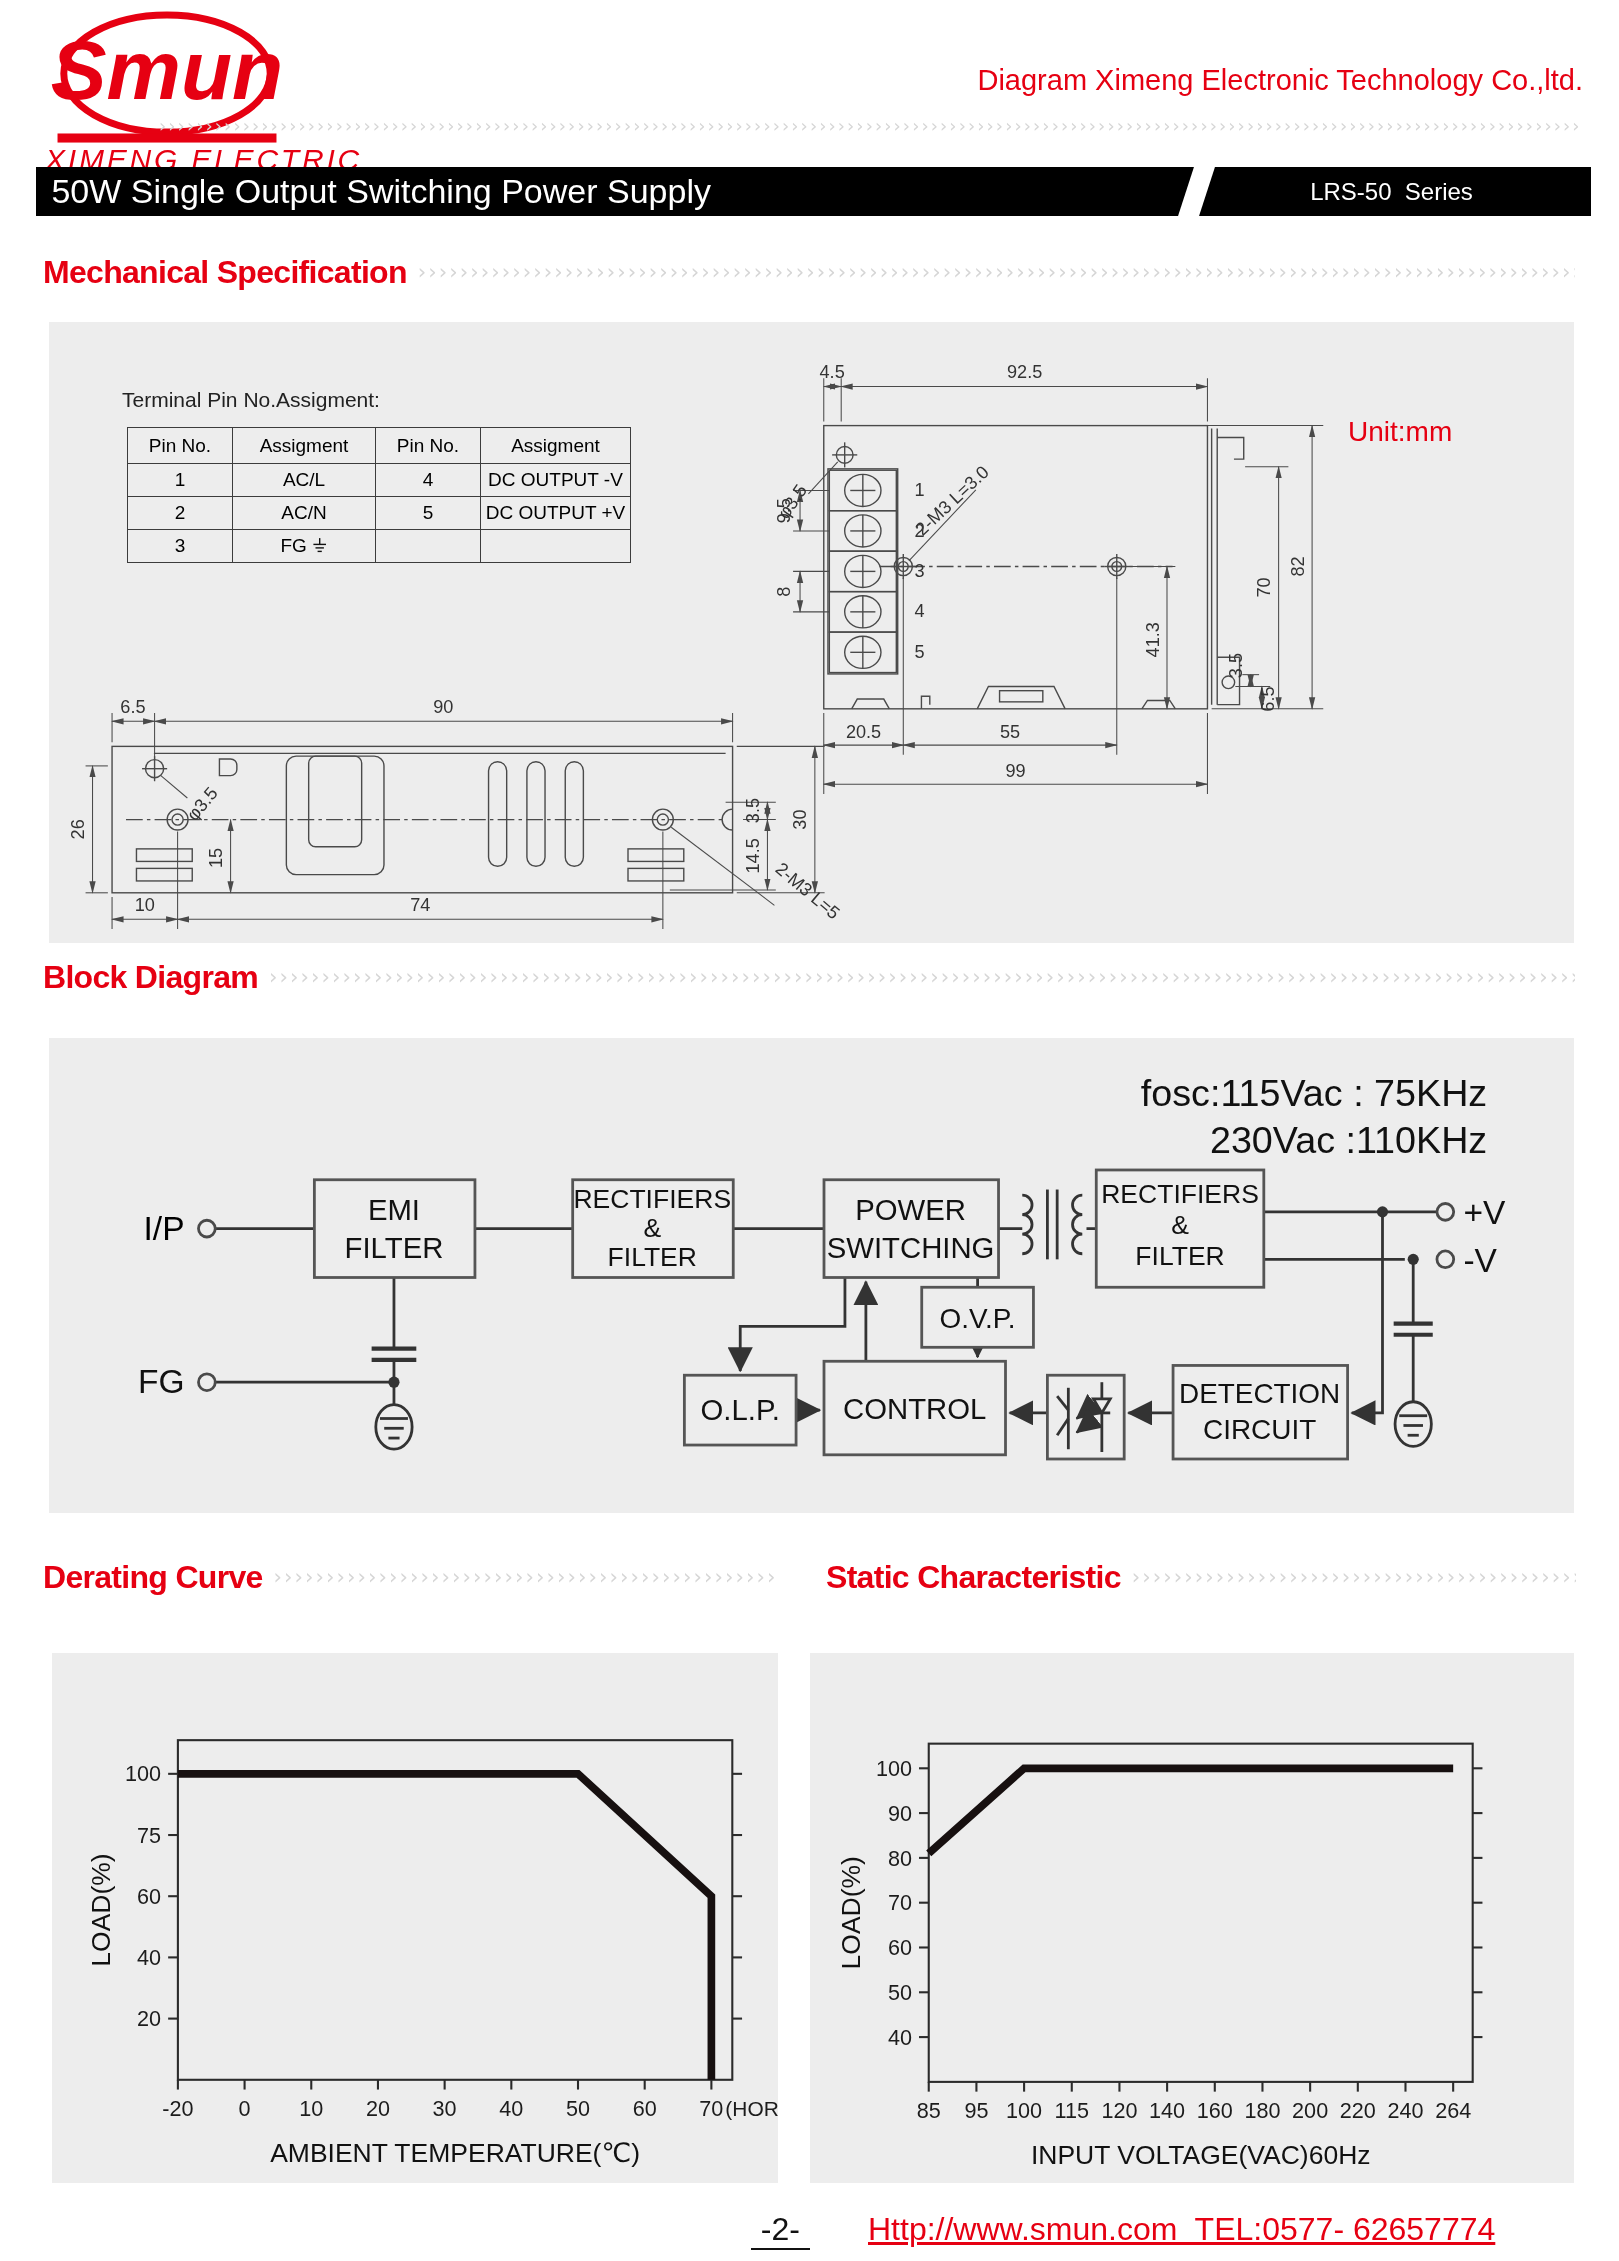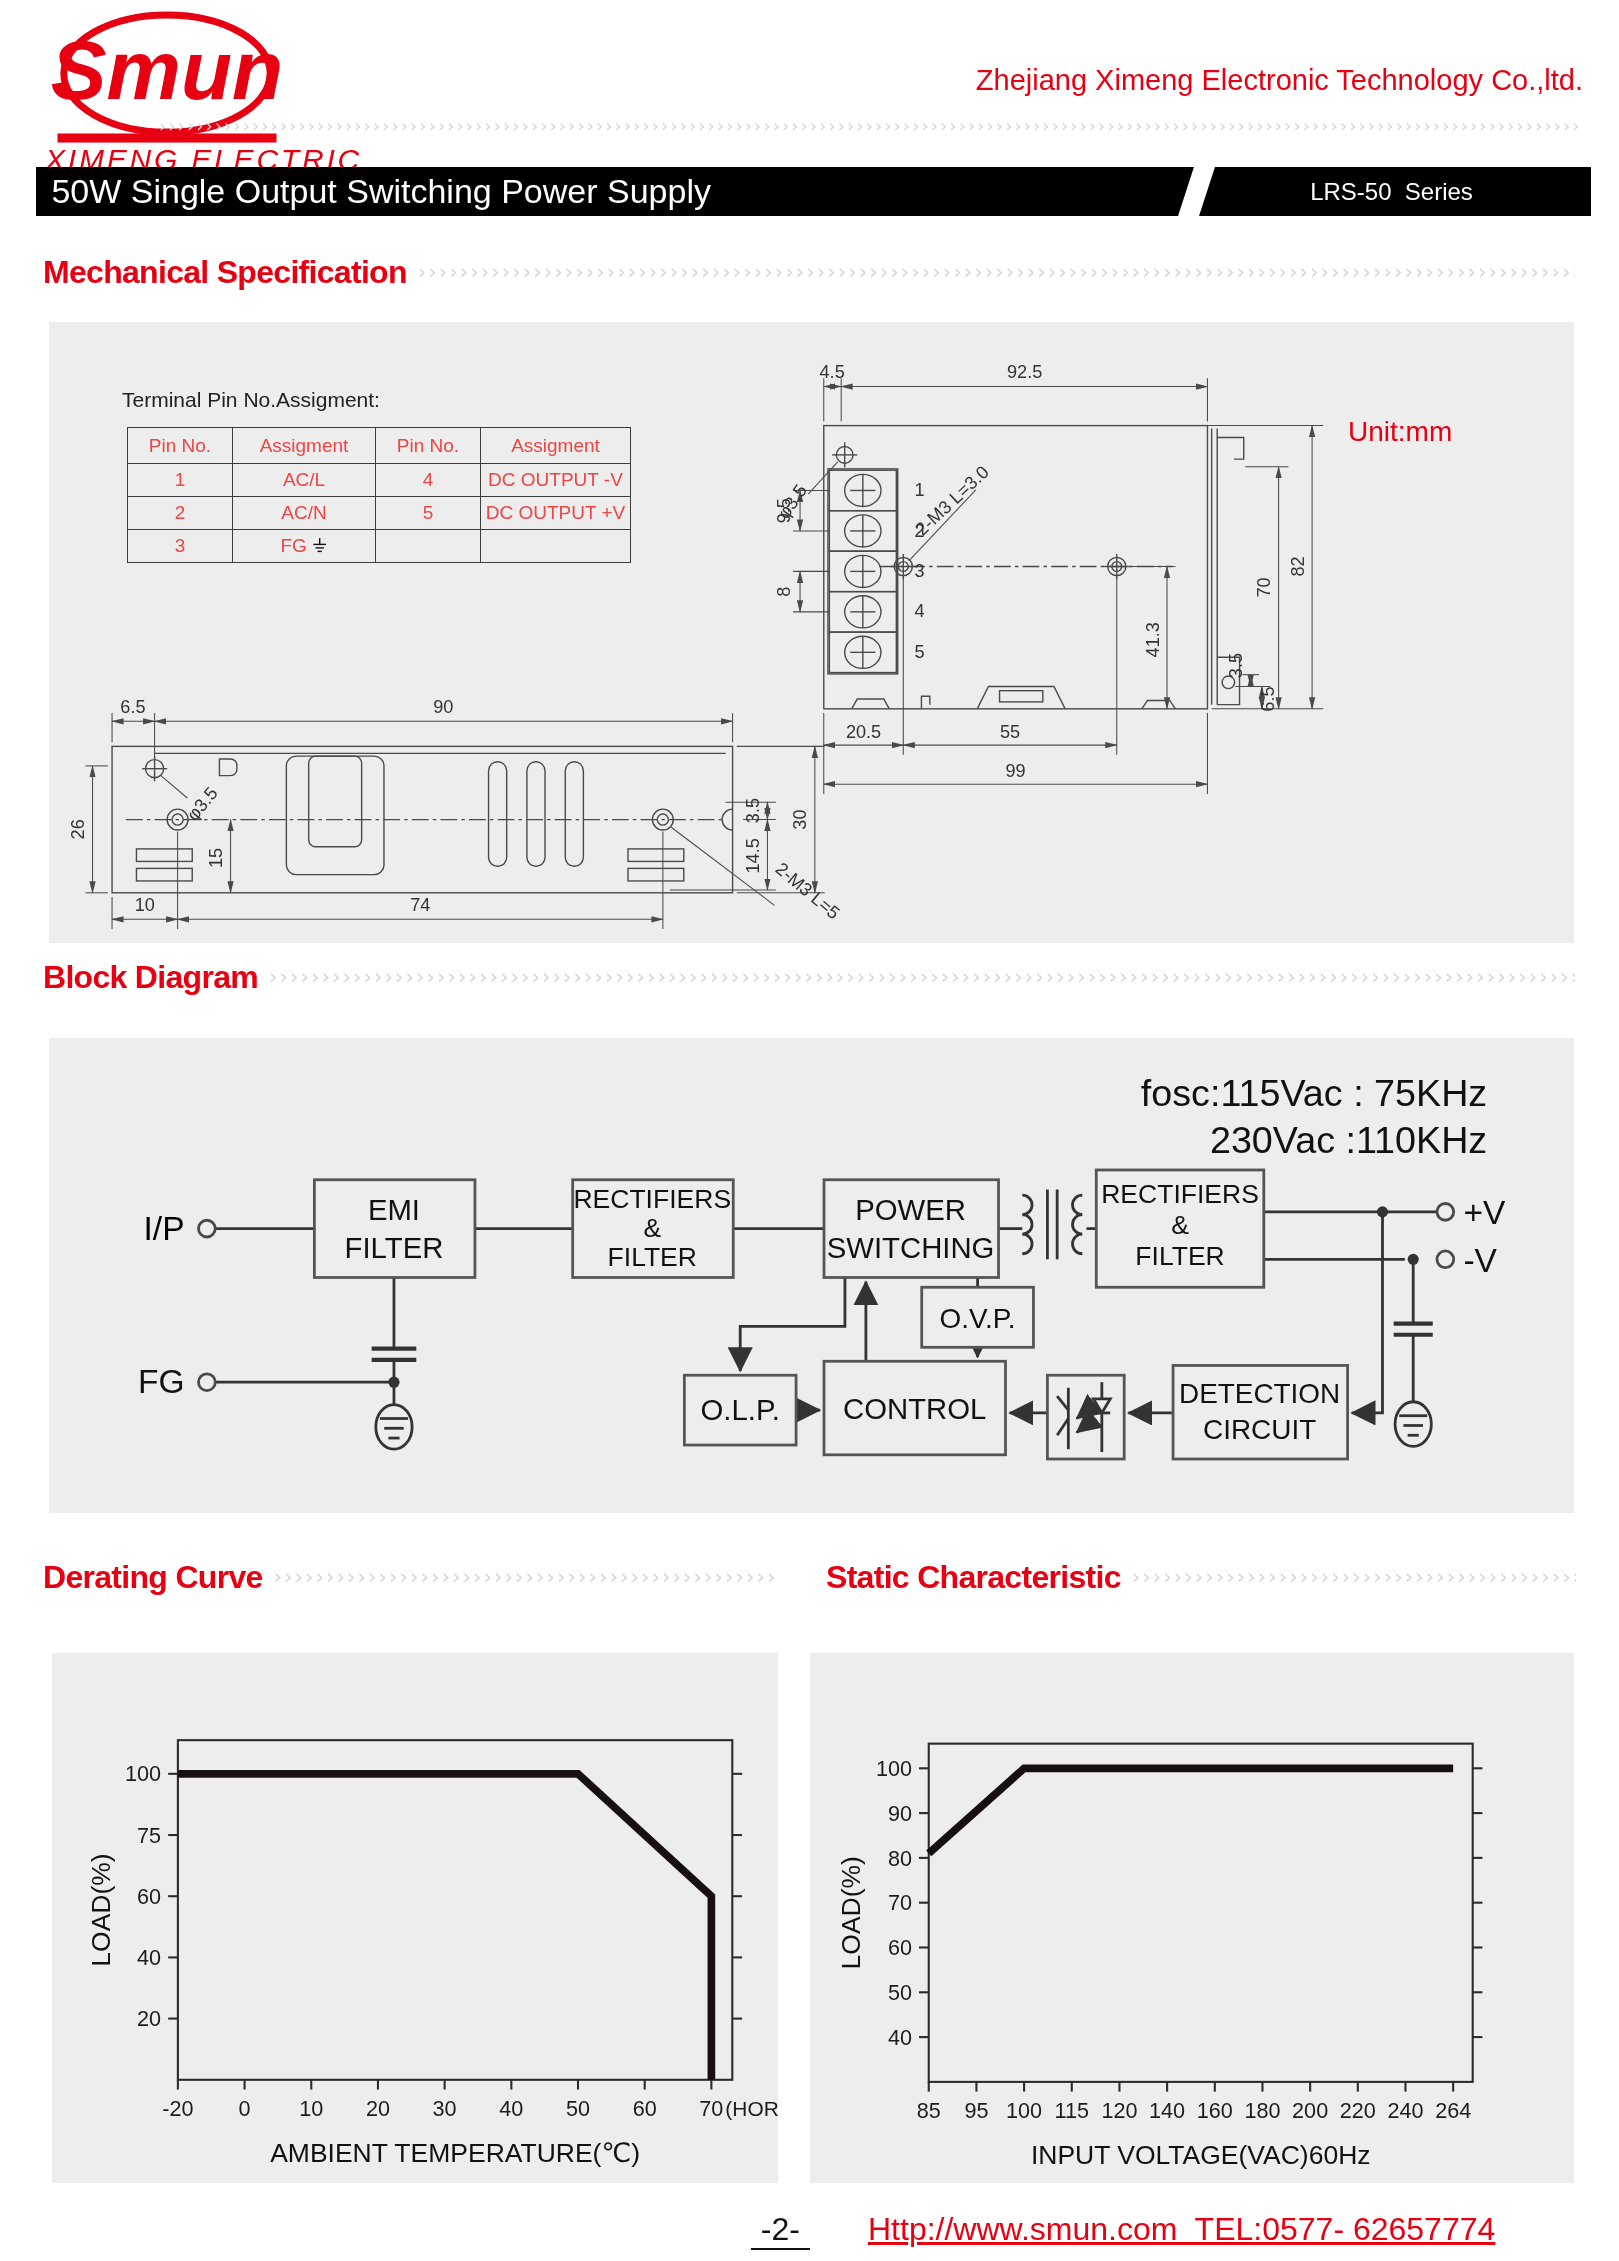--- a/index.html
+++ b/index.html
@@ -16,21 +16,21 @@
   .titlebar .lt{position:absolute;left:15.4px;top:0;height:49px;line-height:49px;color:#fff;font-size:34px;letter-spacing:0}
   .titlebar .slash{position:absolute;left:1150px;top:0;width:21px;height:49px;background:#fff;transform:skewX(-18deg)}
   .titlebar .rt{position:absolute;left:1174px;width:363px;top:0;height:49px;line-height:49px;
                 color:#fff;font-size:24px;text-align:center;white-space:pre}
   .company{position:absolute;right:36px;top:64px;color:#e60012;font-size:29px}
   .logo-sub{position:absolute;left:45px;top:143px;color:#e60012;font-size:30px;font-weight:400;
             font-style:italic;letter-spacing:2.8px}
   .tbl-title{position:absolute;left:122px;top:388px;font-size:21px;color:#222}
   table.pintable{position:absolute;left:127px;top:427px;border-collapse:collapse;background:transparent}
   table.pintable td{border:1.4px solid #3c3c3c;text-align:center;vertical-align:middle;
-                    font-size:19px;color:#ef4444;padding:0}
+                    font-size:19px;color:#000000;padding:0}
   .unit{position:absolute;left:1348px;top:416px;color:#e60012;font-size:28px}
   svg text{font-family:"Liberation Sans","DejaVu Sans",sans-serif}
   .cad{stroke:#4a4a4a;fill:none;stroke-width:2}
   .dim{stroke:#4a4a4a;fill:none;stroke-width:1.5}
   .dimtext{font-size:26px;fill:#333}
   .blkbox{fill:#ededed;stroke:#555;stroke-width:2}
   .wire{stroke:#333;fill:none;stroke-width:2}
   .blktext{fill:#111}
   .footer-page{position:absolute;left:751px;top:2211px;font-size:32px;color:#111;
                border-bottom:2.1px solid #111;padding:0 9.8px}
@@ -44,21 +44,21 @@
 
   <div class="abs" style="left:38px;top:7px;width:258px;height:167px">
     <svg width="258" height="140" viewBox="0 0 370 200">
       <ellipse cx="185" cy="95" rx="148" ry="84" fill="none" stroke="#e60012" stroke-width="10"></ellipse>
       <text x="185" y="132" text-anchor="middle" font-size="120" font-style="italic" font-weight="bold" font-family="Liberation Serif, DejaVu Serif, serif" fill="#e60012">Smun</text>
       <rect x="28" y="181" width="314" height="13" fill="#e60012"></rect>
     </svg>
   </div>
   <div class="logo-sub">XIMENG ELECTRIC</div>
 
-  <div class="company">Zhejiang Ximeng Electronic Technology Co.,ltd.</div>
+  <div class="company">Diagram Ximeng Electronic Technology Co.,ltd.</div>
 
   <div class="abs" style="left:159px;top:117px;width:1424px;height:25px;overflow:hidden;display:flex">
     <span class="chev" style="font-size:18px">››››››››››››››››››››››››››››››››››››››››››››››››››››››››››››››››››››››››››››››››››››››››››››››››››››››››››››››››››››››››››››››››››››››››››››››››››››››››››››››››››››››››››››››››››››››››››››››››››››››››››››››››››››››››››››</span>
   </div>
 
   <div class="titlebar">
     <div class="lt">50W Single Output Switching Power Supply</div>
     <div class="slash"></div>
     <div class="rt">LRS-50  Series</div>
   </div>

